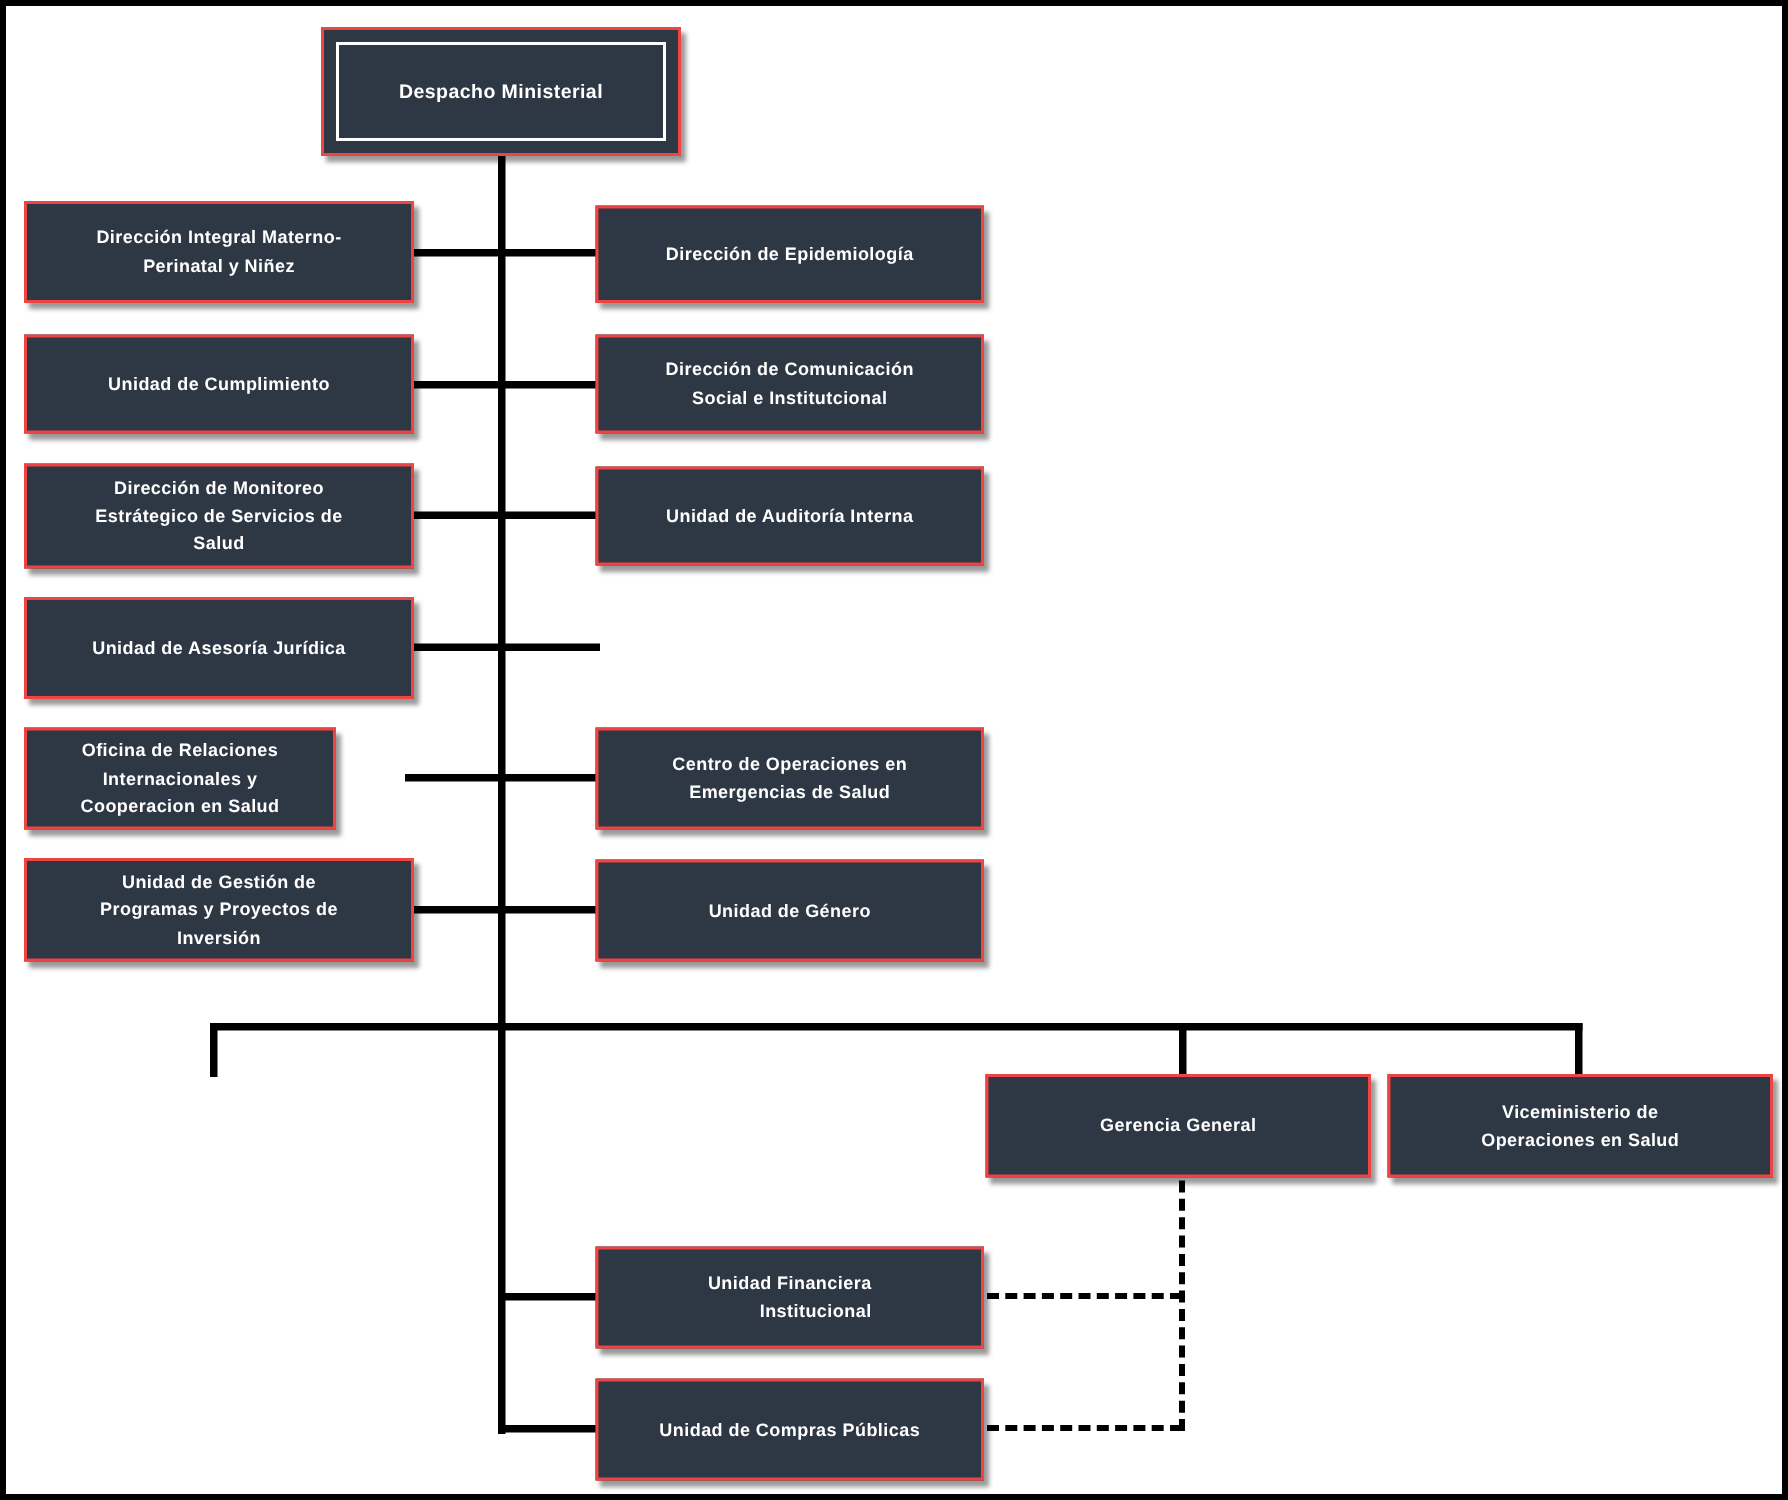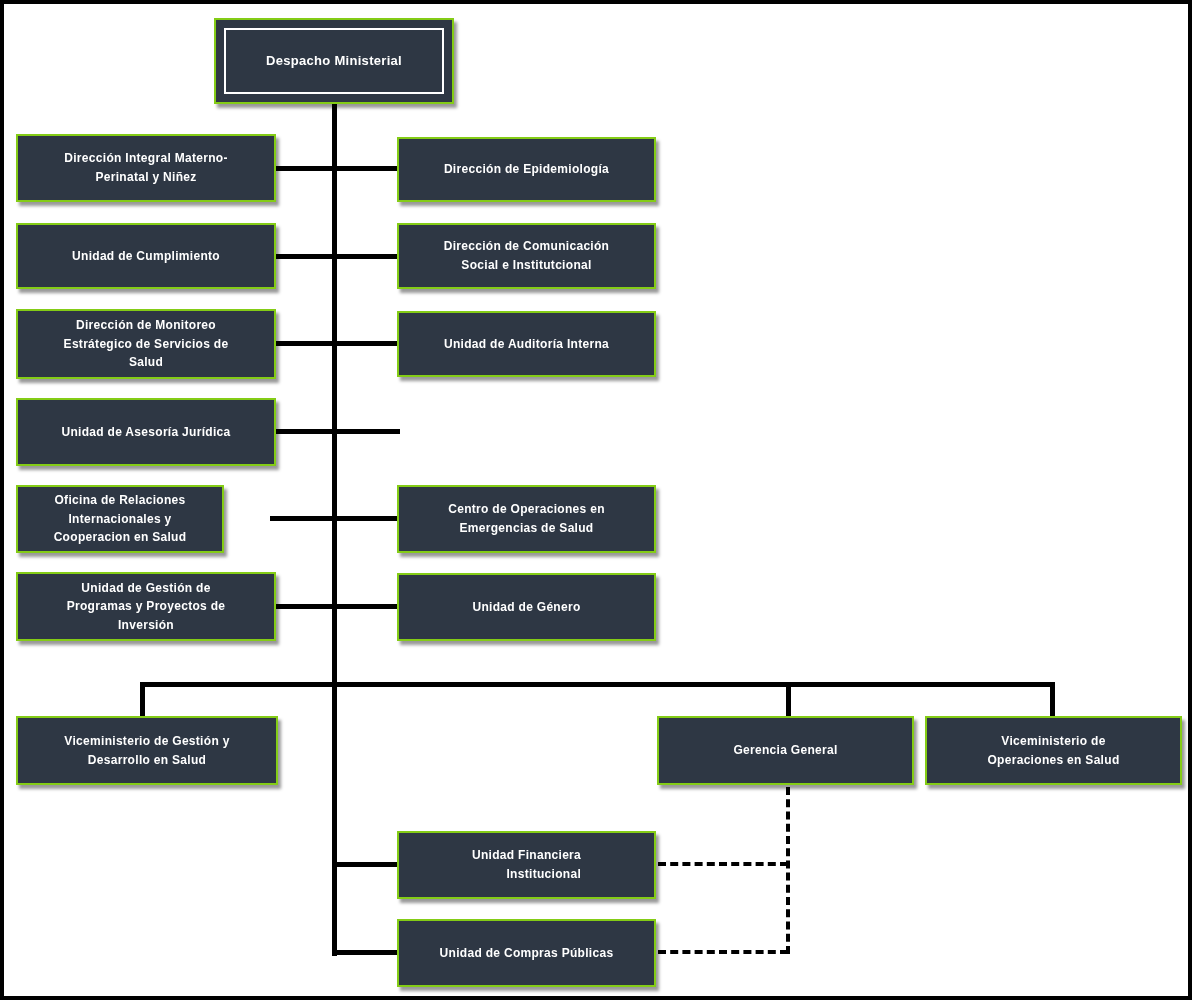--- a/index.html
+++ b/index.html
@@ -8,21 +8,21 @@
     position: relative;
     width: 1192px;
     height: 1000px;
     background: #ffffff;
     border: 4px solid #000000;
     overflow: hidden;
   }
   .node {
     position: absolute;
     background: #2e3744;
-    border: 2px solid #84cc16;
+    border: 2px solid #ef4444;
     box-shadow: 3px 4px 3px rgba(0,0,0,0.40);
     color: #ffffff;
     font-weight: bold;
     font-size: 12px;
     line-height: 1.55;
     letter-spacing: 0.3px;
     display: flex;
     align-items: center;
     justify-content: center;
     text-align: center;
@@ -109,24 +109,20 @@
     <span class="node-label">Unidad de Auditoría Interna</span>
   </div>
   <div class="node" style="left:393px; top:481px; width:259px; height:68px;">
     <span class="node-label">Centro de Operaciones en
 Emergencias de Salud</span>
   </div>
   <div class="node" style="left:393px; top:569px; width:259px; height:68px;">
     <span class="node-label">Unidad de Género</span>
   </div>
 
-  <div class="node" style="left:12px; top:712px; width:262px; height:69px;">
-    <span class="node-label">Viceministerio de Gestión y
-Desarrollo en Salud</span>
-  </div>
   <div class="node" style="left:653px; top:712px; width:257px; height:69px;">
     <span class="node-label">Gerencia General</span>
   </div>
   <div class="node" style="left:921px; top:712px; width:257px; height:69px;">
     <span class="node-label">Viceministerio de
 Operaciones en Salud</span>
   </div>
 
   <div class="node" style="left:393px; top:827px; width:259px; height:68px;text-align:right;">
     <span class="node-label">Unidad Financiera

